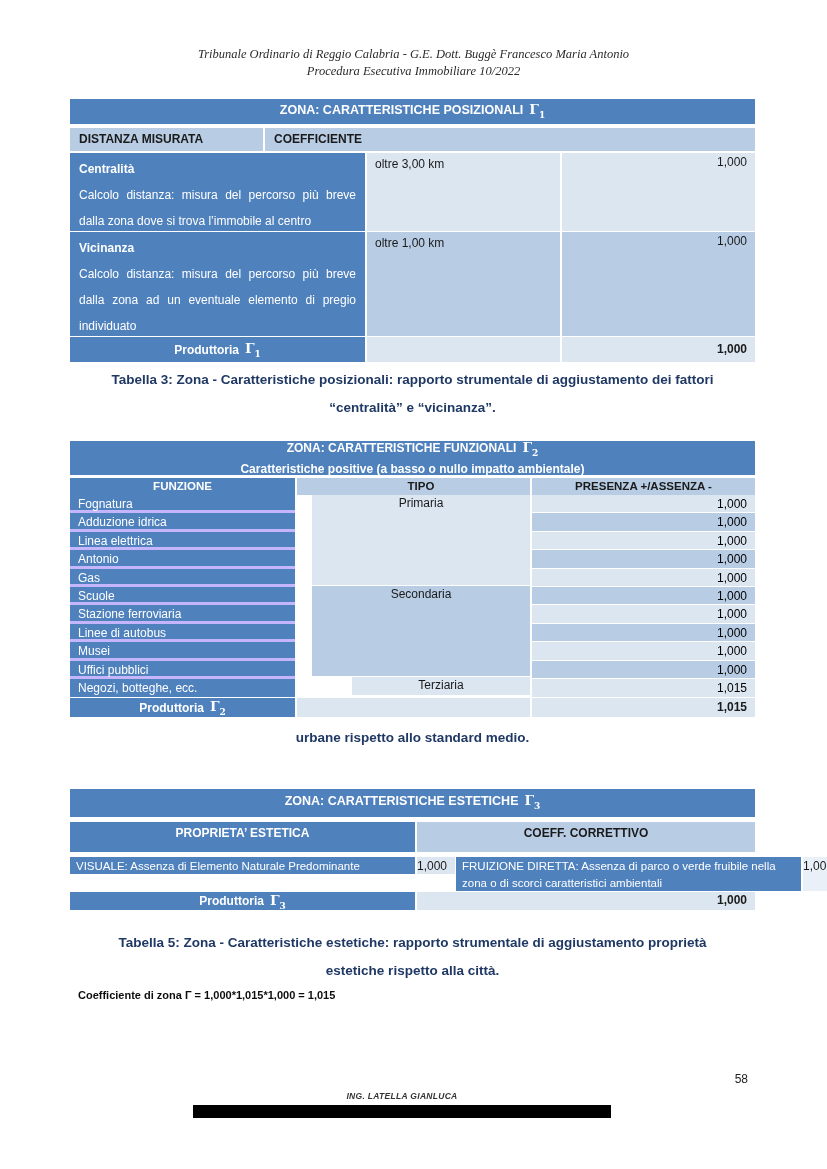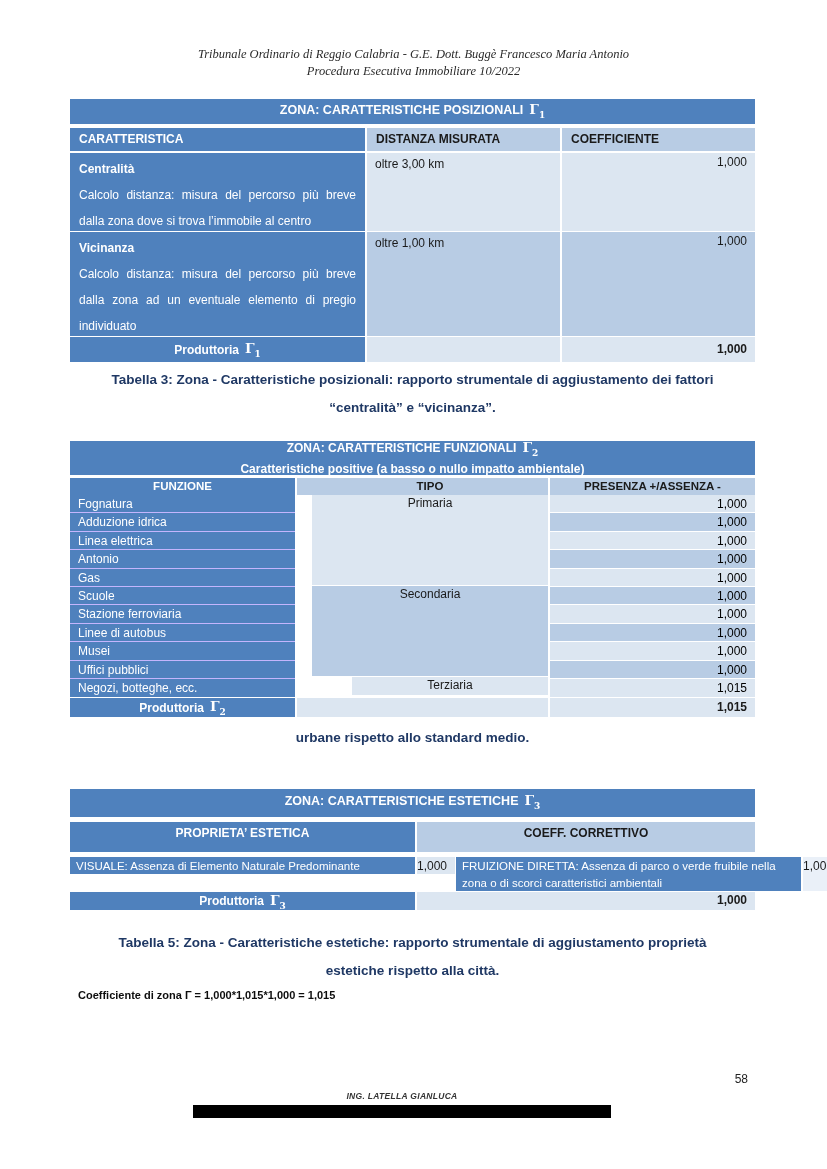--- a/index.html
+++ b/index.html
@@ -61,27 +61,27 @@
     left:70px; width:685px; text-align:center; font-weight:bold;
     font-size:13.5px; line-height:28px; color:#1f3864;
   }
   .cap1 { top:366px; } .cap2 { top:724px; } .cap3 { top:929px; }
 
   
   .t2 { top:441px; }
   .t2 .bar { height:34px; font-size:12px; }
   .t2-head { margin-top:3px; }
   .t2-c1 { width:225px; }
-  .t2-c2 { width:251px;padding-left:15px; }
+  .t2-c2 { width:233px;padding-left:15px; }
   .t2-c3 { flex:1; }
   .t2-head .hcell { height:17px; font-size:11.5px; font-weight:bold; text-align:center; padding-top:2px; }
   .t2-body { display:flex; gap:2px; }
   .t2-colA, .t2-colB, .t2-colC { display:flex; flex-direction:column; }
   .t2-name {
-    height:18.4px; border-bottom:1px solid #c4b5fd; background:#4f81bd; color:#fff;
+    height:18.4px; border-bottom:3px solid #c4b5fd; background:#4f81bd; color:#fff;
     font-size:12px; padding:2px 0 0 8px;
   }
   .t2-colA .t2-name:last-child { border-bottom:none; }
   .t2-val { height:18.4px; border-bottom:1px solid #fff; font-size:12px; text-align:right; padding:2px 8px 0 0; }
   .t2-colC .t2-val:last-child { border-bottom:none; }
   .t2-colC .t2-val:nth-child(odd) { background:#dce6f1; }
   .t2-colC .t2-val:nth-child(even) { background:#b8cce4; }
   .t2-tipo { font-size:12px; color:#1a1a1a; text-align:center; padding-top:1px; }
   .tipo-g1 { height:91px; border-bottom:1px solid #fff; background:#dce6f1; }
   .tipo-g2 { height:91px; border-bottom:1px solid #fff; background:#b8cce4; }
@@ -125,21 +125,20 @@
   </div>
 
   <div class="abs tbl t1">
     <div class="bar">
       <div class="bar-line">
         <span>ZONA: CARATTERISTICHE POSIZIONALI</span>
         <span class="gamma"><span>Γ</span><sub class="gsub">1</sub></span>
       </div>
     </div>
     <div class="cols t1-head">
-      <div class="t1-c1 hcell cell-blue">CARATTERISTICA</div>
       <div class="t1-c2 hcell cell-med navy">DISTANZA MISURATA</div>
       <div class="t1-c3 hcell cell-med navy">COEFFICIENTE</div>
     </div>
     <div class="t1-body">
       <div class="cols t1-row t1-r1">
         <div class="t1-c1 t1-desc-cell cell-blue">
           <span class="t1-name">Centralità</span>
           <div class="t1-desc">Calcolo distanza: misura del percorso più breve dalla zona dove si trova l’immobile al centro</div>
         </div>
         <div class="t1-c2 t1-mid cell-light">oltre 3,00 km</div>

